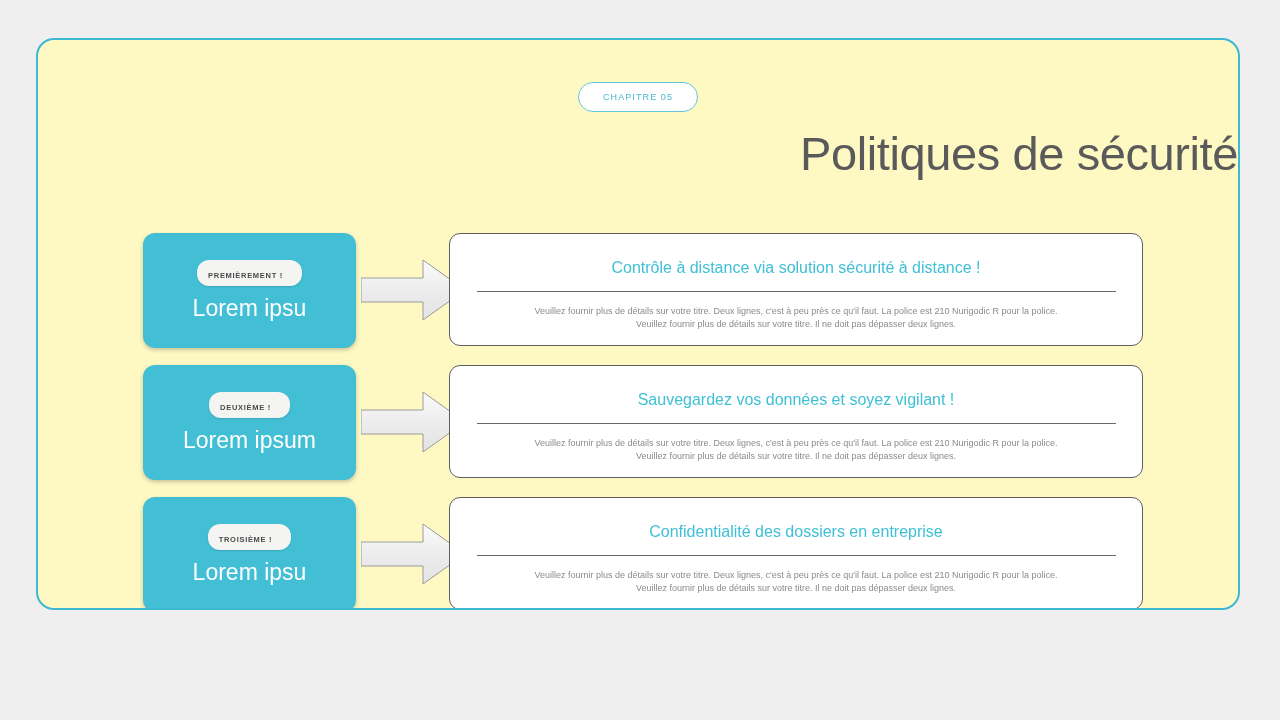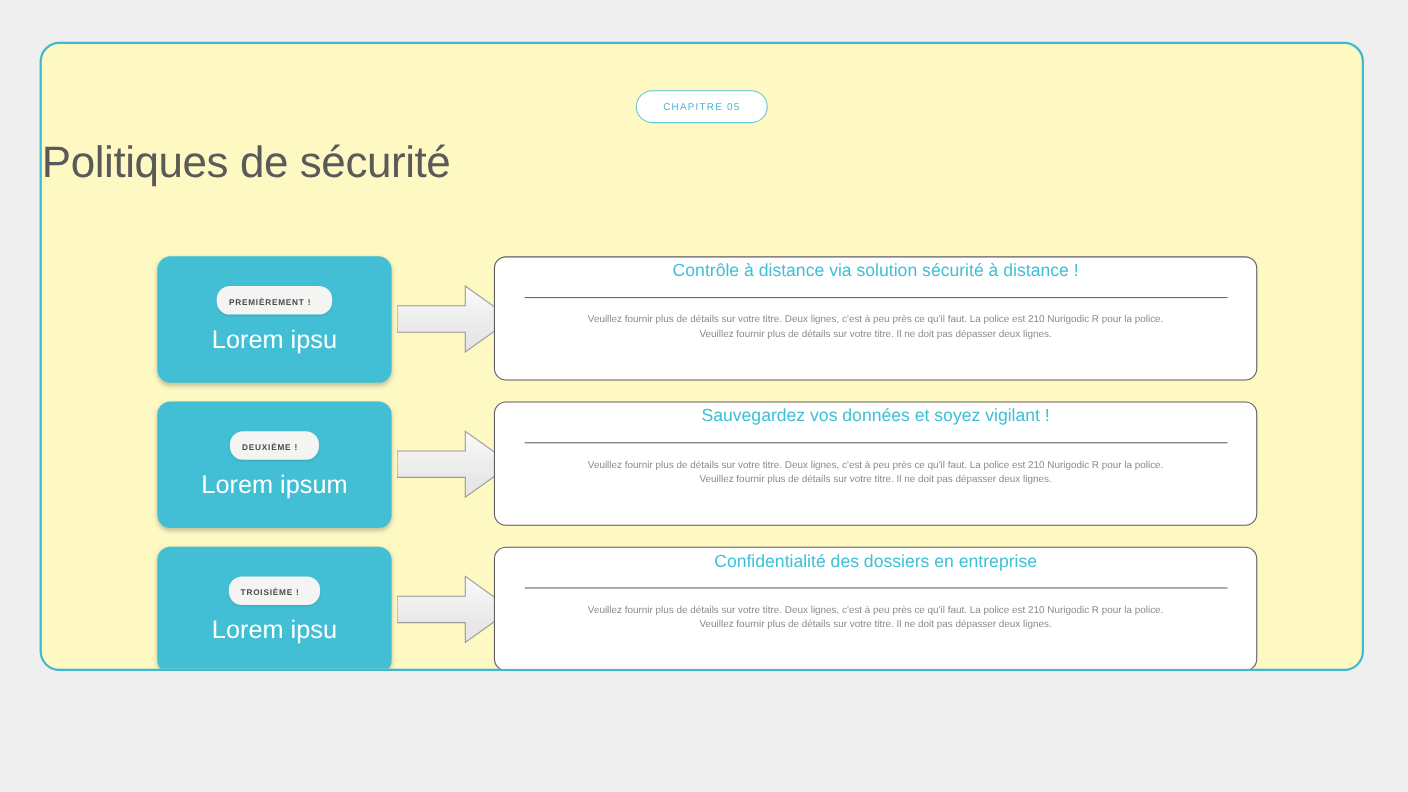--- a/index.html
+++ b/index.html
@@ -45,22 +45,22 @@
     letter-spacing: 1.1px;
     color: #49b9cf;
     font-weight: 500;
   }
 
   .page-title {
     position: absolute;
     top: 86px;
     left: 0;
     width: 100%;
-    text-align: left;
-    font-size: 40px;
+    text-align: right;
+    font-size: 47px;
     color: #5a5a5a;
     font-weight: 400;
     letter-spacing: -0.4px;
   }
 
   
   .rows {
     position: absolute;
     top: 193px;
     left: 0;
@@ -124,21 +124,21 @@
     box-sizing: border-box;
     background: #ffffff;
     display: flex;
     flex-direction: column;
     align-items: center;
   }
   .panel-heading {
     font-size: 16px;
     color: #3fc0d6;
     text-align: center;
-    margin-top: 4px;
+    margin-top: 25px;
     padding: 0 20px;
   }
   .panel-rule {
     width: 639px;
     height: 1px;
     background: #6a6a6e;
     margin-top: 14px;
   }
   .panel-body {
     font-size: 9px;

